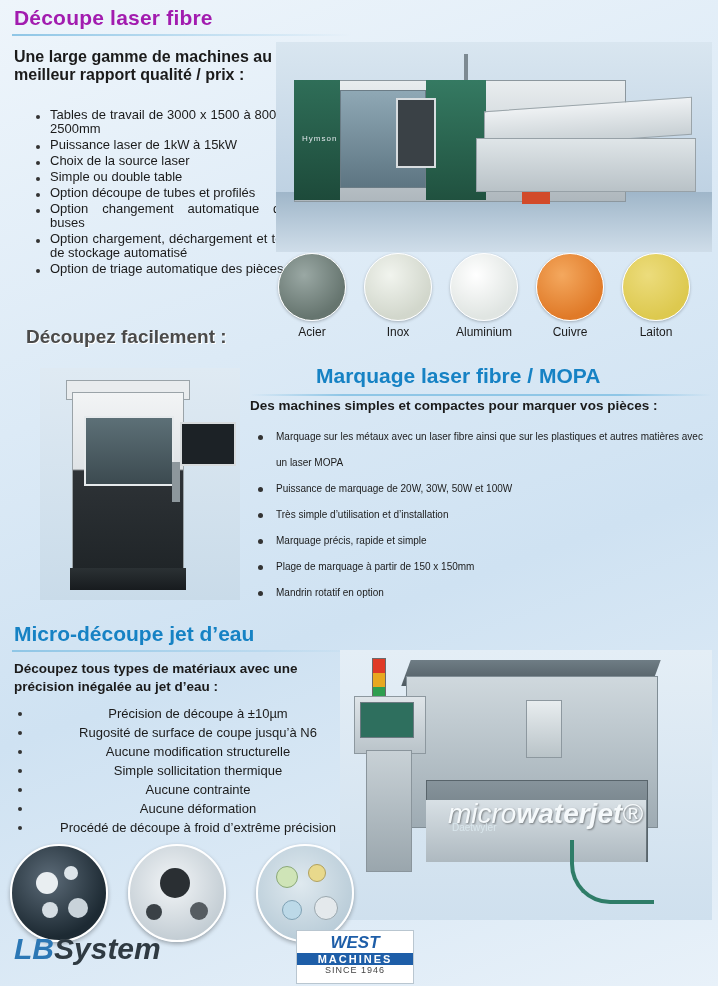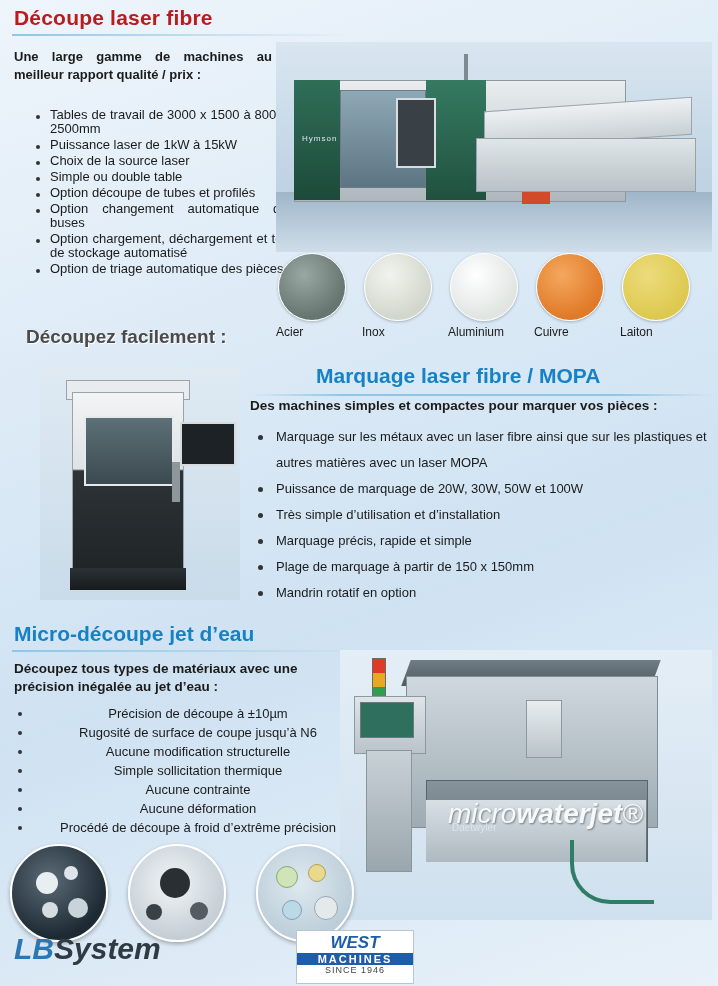--- a/index.html
+++ b/index.html
@@ -20,37 +20,37 @@
     inset: 0;
   }
 
   
   .sec1-title {
     position: absolute;
     left: 14px;
     top: 6px;
     font-size: 21px;
     font-weight: bold;
-    color: #b91c1c;
+    color: #a21caf;
     letter-spacing: 0.2px;
   }
   .sec1-rule {
     position: absolute;
     left: 12px;
     top: 34px;
     width: 340px;
     height: 2px;
     background: linear-gradient(to right, #8fc6e6, rgba(143,198,230,0));
   }
   .sec1-intro {
     position: absolute;
     left: 14px;
     top: 48px;
     width: 258px;
-    font-size: 13px;
+    font-size: 16px;
     line-height: 18px;
     font-weight: bold;
     text-align: justify;
   }
   .sec1-list {
     position: absolute;
     left: 14px;
     top: 90px;
     width: 262px;
     margin: 18px;
@@ -154,21 +154,21 @@
   .materials {
     position: absolute;
     left: 272px;
     top: 253px;
     width: 440px;
     height: 96px;
   }
   .mat {
     position: absolute;
     width: 72px;
-    text-align: left;
+    text-align: center;
   }
   .mat .disc {
     width: 66px;
     height: 66px;
     border-radius: 50%;
     margin: 0 auto;
     border: 1px solid #ffffff;
     box-shadow: 0 1px 3px rgba(0,0,0,.25);
   }
   .mat .cap {
@@ -212,21 +212,21 @@
     font-weight: bold;
   }
   .sec2-list {
     position: absolute;
     left: 250px;
     top: 424px;
     width: 462px;
     margin: 0;
     padding: 0;
     list-style: none;
-    font-size: 13px;
+    font-size: 10px;
     line-height: 26px;
   }
   .sec2-list li {
     position: relative;
     padding-left: 26px;
   }
   .sec2-list li::before {
     content: "";
     position: absolute;
     left: 8px;

